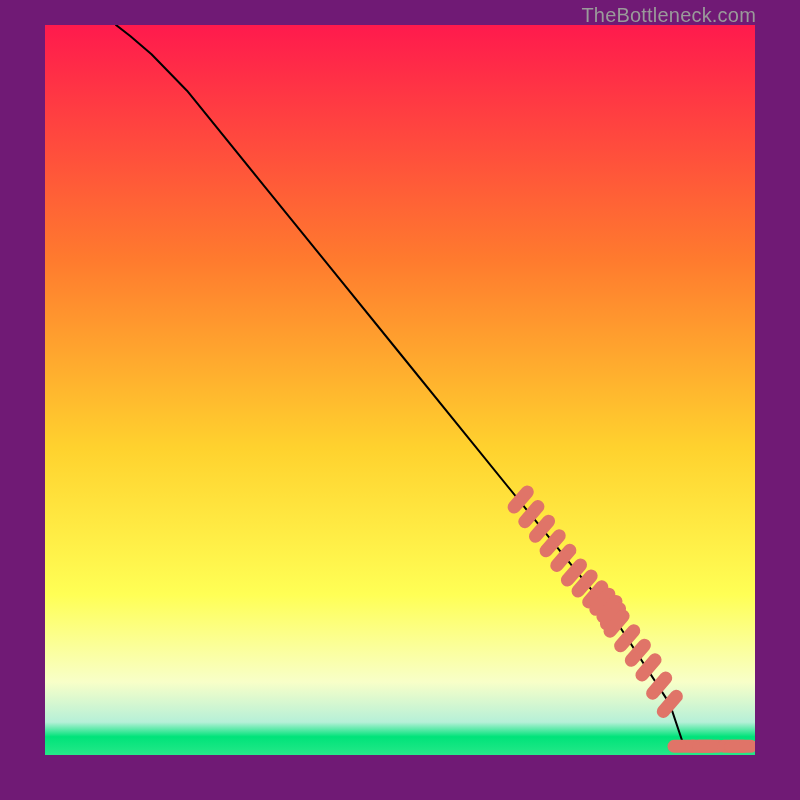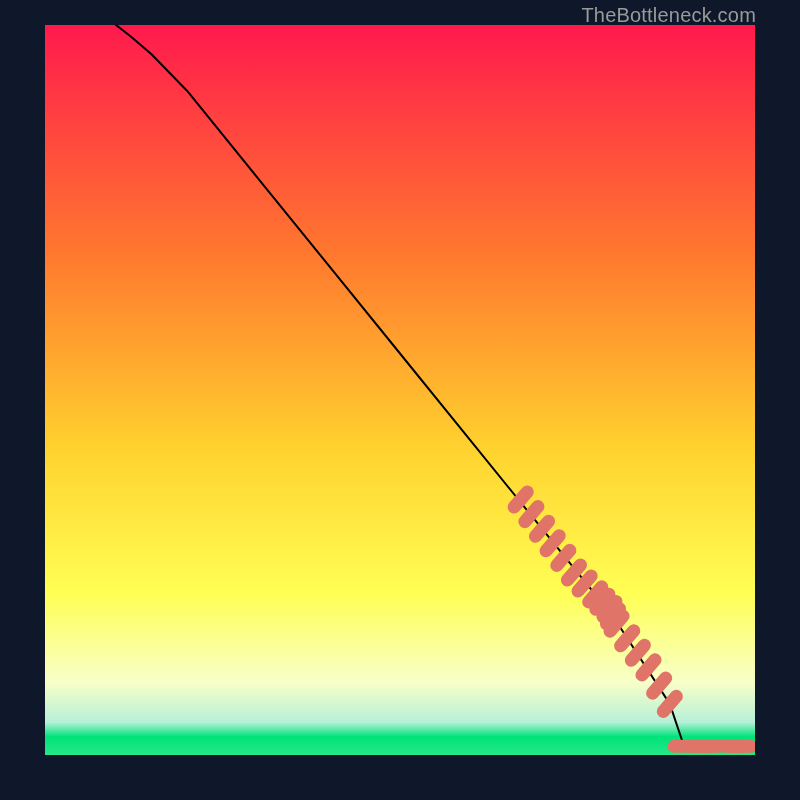--- a/index.html
+++ b/index.html
@@ -8,21 +8,21 @@
     width: 800px;
     height: 800px;
     background: #000;
     overflow: hidden;
     font-family: Arial, Helvetica, sans-serif;
   }
   .stage {
     position: relative;
     width: 800px;
     height: 800px;
-    background: #0f172a;
+    background: #701a75;
   }
   .plot {
     position: absolute;
     left: 45px;
     top: 25px;
     width: 710px;
     height: 730px;
   }
   .plot svg {
     display: block;

